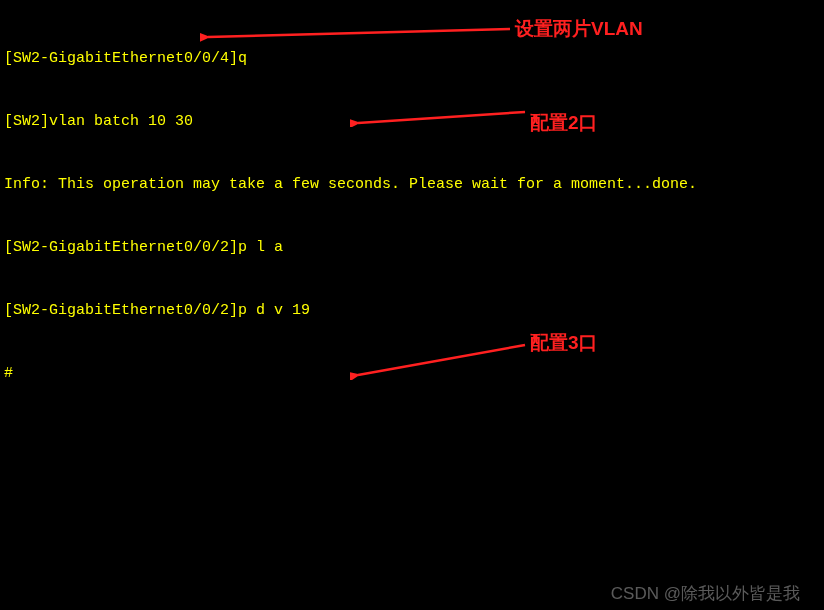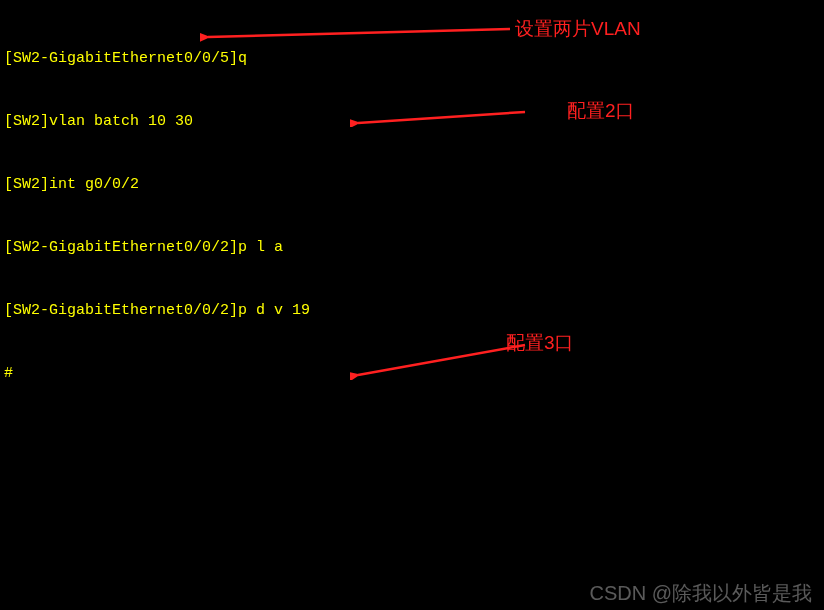--- a/index.html
+++ b/index.html
@@ -24,46 +24,46 @@
       white-space: pre;
     }
     .line {
       display: block;
     }
     .annotation {
       position: absolute;
       color: #ff2020;
       font-family: Arial, "Microsoft YaHei", sans-serif;
       font-size: 19px;
-      font-weight: normal;
+      font-weight: bold;
       z-index: 10;
       white-space: nowrap;
     }
     .arrow {
       position: absolute;
       z-index: 9;
       pointer-events: none;
     }
     .watermark {
       position: absolute;
       bottom: 6px;
-      right: 12px;
+      right: 24px;
       color: rgba(200, 200, 200, 0.45);
       font-family: Arial, "Microsoft YaHei", sans-serif;
-      font-size: 20px;
+      font-size: 17px;
       z-index: 20;
     }
   </style>
 </head>
 <body>
 
 <div class="terminal">
-  <span class="line">[SW2-GigabitEthernet0/0/5]q</span>
+  <span class="line">[SW2-GigabitEthernet0/0/4]q</span>
   <span class="line">[SW2]vlan batch 10 30</span>
-  <span class="line">[SW2]int g0/0/2</span>
+  <span class="line">Info: This operation may take a few seconds. Please wait for a moment...done.</span>
   <span class="line">[SW2-GigabitEthernet0/0/2]p l a</span>
   <span class="line">[SW2-GigabitEthernet0/0/2]p d v 19</span>
   <span class="line">#</span>
   
   
   
   
   
   
   
@@ -82,31 +82,31 @@
 <div class="annotation" style="left:515px; top:18px;">设置两片VLAN</div>
 <svg class="arrow" style="left:200px; top:25px;" width="315" height="18">
   <defs>
     <marker id="ah1" markerWidth="12" markerHeight="10" refX="1" refY="5" orient="auto">
       <polygon points="12 0, 0 5, 12 10" fill="#ff2020"></polygon>
     </marker>
   </defs>
   <line x1="310" y1="4" x2="8" y2="12" stroke="#ff2020" stroke-width="2.5" marker-end="url(#ah1)"></line>
 </svg>
 
-<div class="annotation" style="left:530px; top:100px;margin-left:37px;">配置2口</div>
+<div class="annotation" style="left:530px; top:112px;">配置2口</div>
 <svg class="arrow" style="left:350px; top:105px;" width="180" height="22">
   <defs>
     <marker id="ah2" markerWidth="12" markerHeight="10" refX="1" refY="5" orient="auto">
       <polygon points="12 0, 0 5, 12 10" fill="#ff2020"></polygon>
     </marker>
   </defs>
   <line x1="175" y1="7" x2="8" y2="18" stroke="#ff2020" stroke-width="2.5" marker-end="url(#ah2)"></line>
 </svg>
 
-<div class="annotation" style="left:506px; top:332px;">配置3口</div>
+<div class="annotation" style="left:530px; top:332px;">配置3口</div>
 <svg class="arrow" style="left:350px; top:340px;" width="180" height="40">
   <defs>
     <marker id="ah3" markerWidth="12" markerHeight="10" refX="1" refY="5" orient="auto">
       <polygon points="12 0, 0 5, 12 10" fill="#ff2020"></polygon>
     </marker>
   </defs>
   <line x1="175" y1="5" x2="8" y2="35" stroke="#ff2020" stroke-width="2.5" marker-end="url(#ah3)"></line>
 </svg>
 
 <div class="watermark">CSDN @除我以外皆是我</div>

